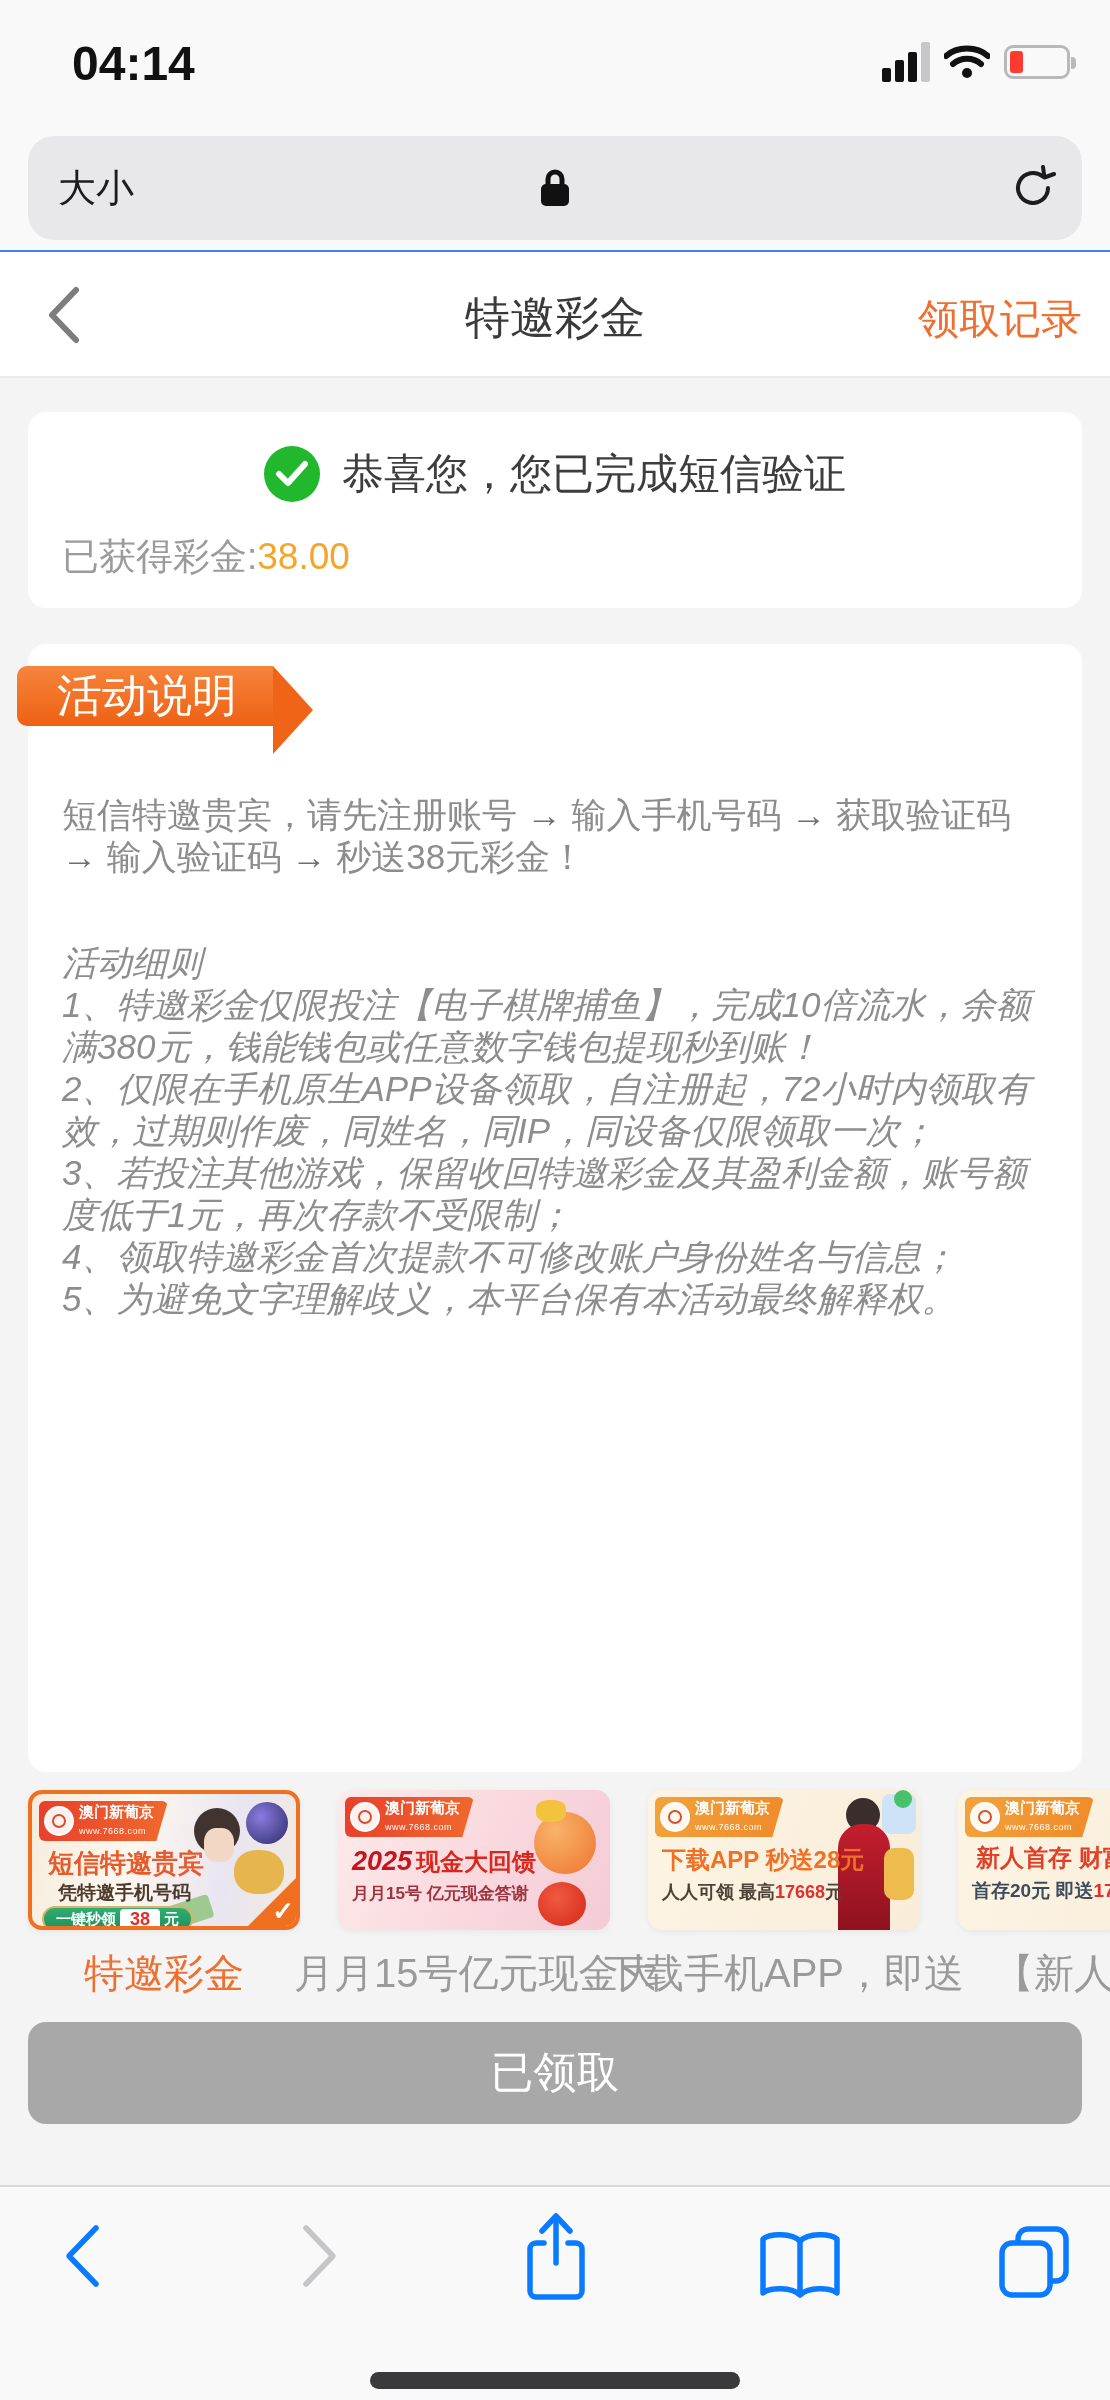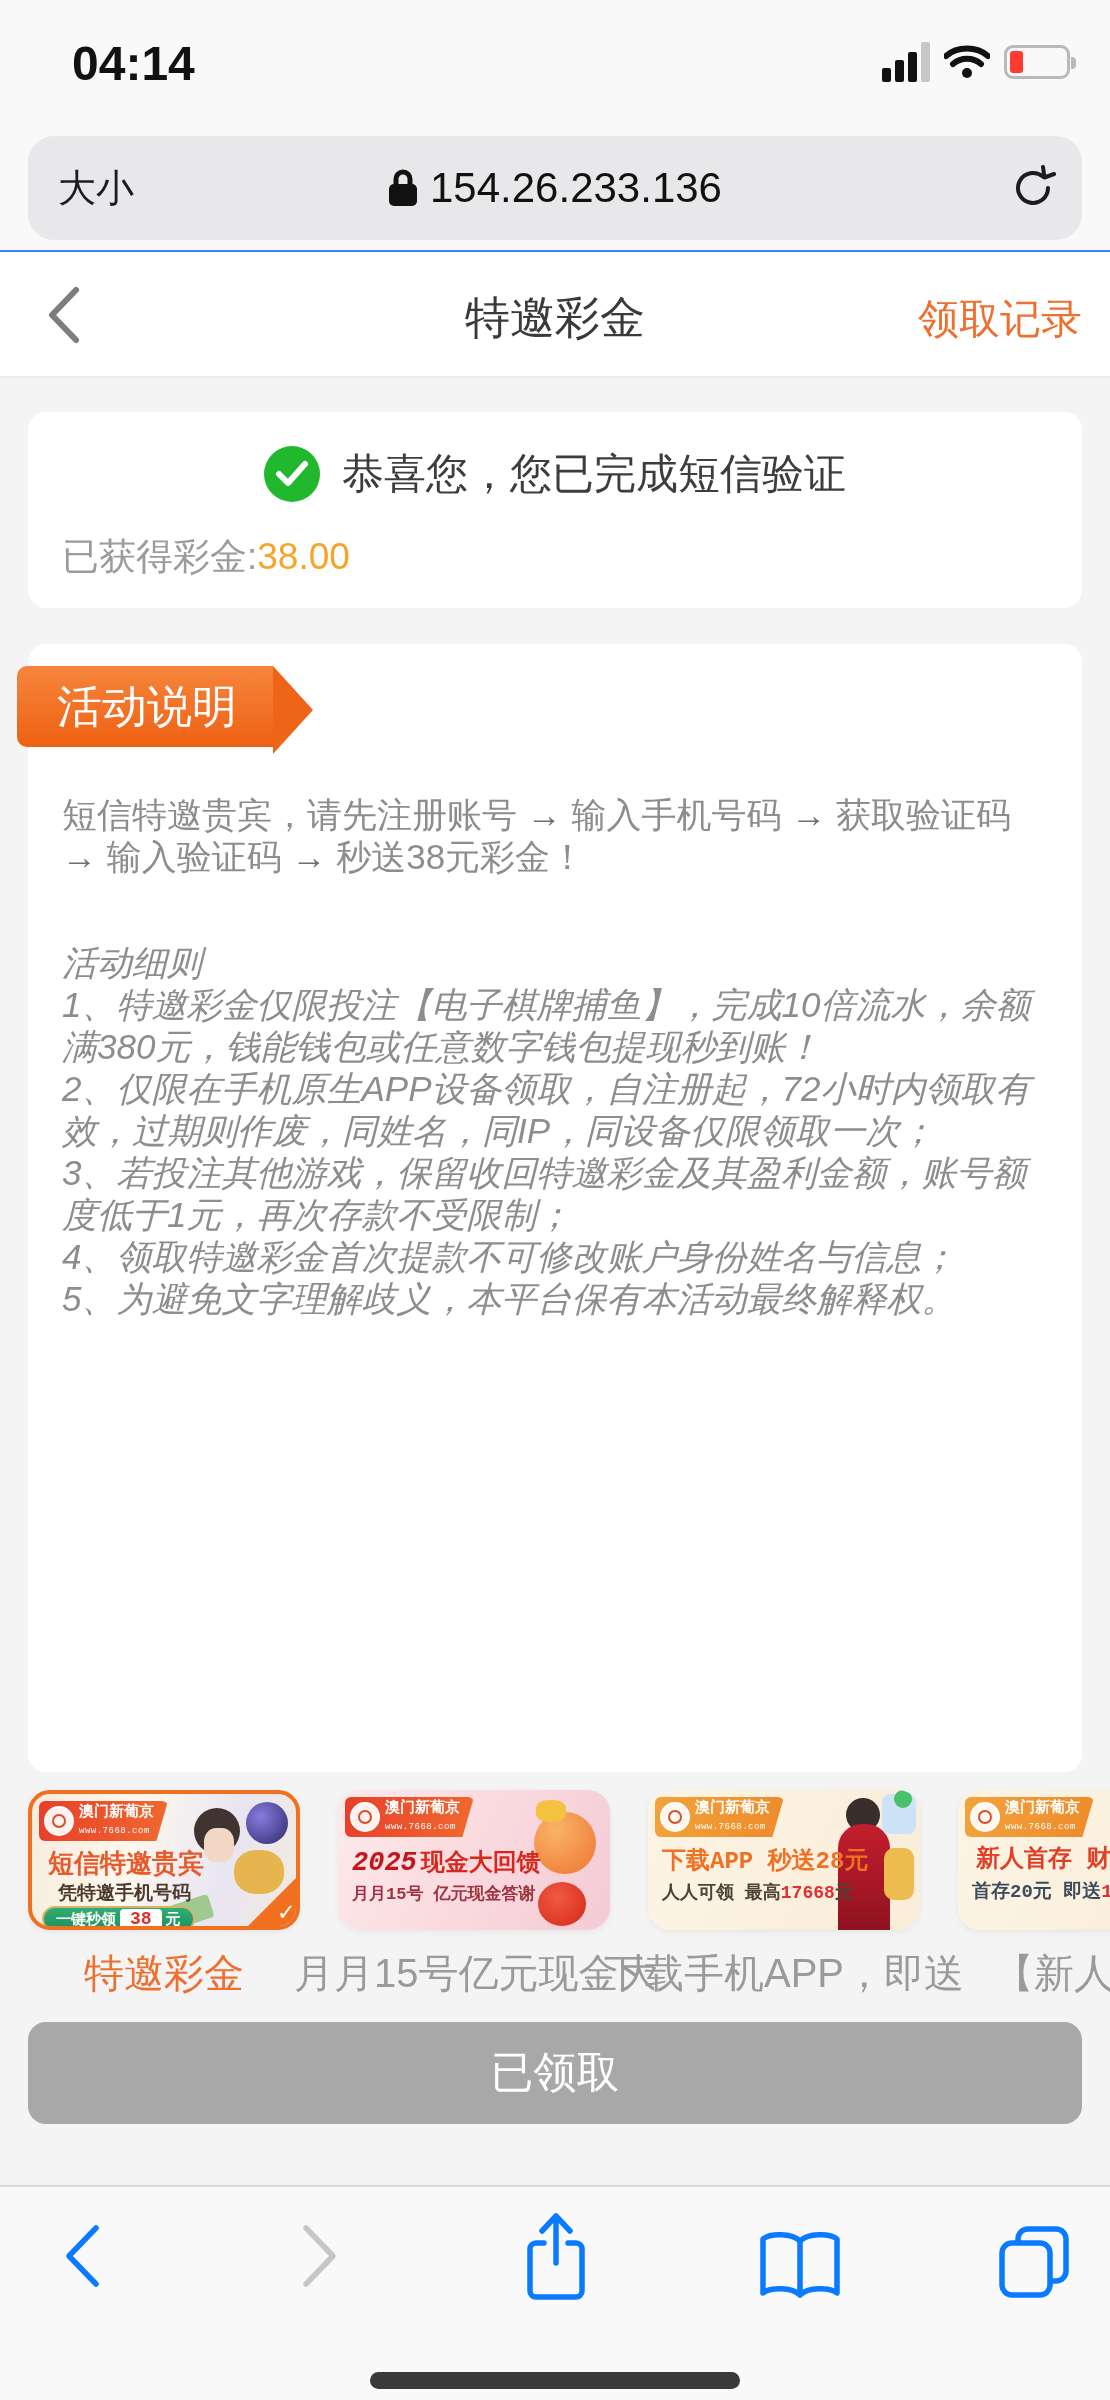--- a/index.html
+++ b/index.html
@@ -43,37 +43,37 @@
   .success-row { display:flex; align-items:center; justify-content:center; gap:22px; padding-top:34px; }
   .okcircle { width:56px; height:56px; border-radius:50%; background:#22b82e; display:flex;
               align-items:center; justify-content:center; flex:0 0 auto; }
   .success-msg { font-size:42px; color:#3d3d3d; font-weight:500; }
   .bonus-line { margin:30px 0 0 34px; font-size:37px; }
   .bonus-label { color:#9b9b9b; }
   .bonus-value { color:#f5a62a; }
 
   
   .activity-card { position:absolute; top:644px; left:28px; right:28px; height:1128px; }
-  .ribbon { position:absolute; top:22px; left:-11px; height:81px; display:flex; align-items:center;
+  .ribbon { position:absolute; top:22px; left:-11px; height:60px; display:flex; align-items:center;
             padding:0 36px 0 40px; background:linear-gradient(180deg,#f6853c,#ee6113);
             border-radius:10px 0 0 10px; color:#fff; font-size:45px;justify-content:center; }
   .ribbon:after { content:""; position:absolute; left:100%; top:0;
                   border-top:44px solid transparent; border-bottom:44px solid transparent;
                   border-left:40px solid #ef6417; }
   .activity-body { position:absolute; top:150px; left:34px; right:30px; font-size:35px;
                    line-height:42px; color:#8d8d8d; }
   .intro { margin-bottom:64px; }
   .arrow { color:#6f6f6f; font-weight:700; }
   .rules p { margin:0;font-style:italic; }
 
   
   .carousel { position:absolute; top:1790px; left:28px; display:flex; gap:38px; }
   .promo { width:272px; flex:0 0 auto; }
-  .pcard { position:relative; width:272px; height:140px; border-radius:22px; overflow:hidden;
-           box-shadow:0 2px 6px rgba(0,0,0,0.06);font-family:Liberation Mono, monospace; }
+  .pcard { position:relative; width:272px; height:140px; border-radius:14px; overflow:hidden;
+           box-shadow:0 2px 6px rgba(0,0,0,0.06); }
   .pcard.sel { border:4px solid #f0701f; }
   .bg1 { background:linear-gradient(105deg,#f6ecdc,#fdf7ee 38%,#e9e5f1 72%,#f2ebdf); }
   .bg2 { background:linear-gradient(115deg,#fdeaea,#f9d8de 55%,#f4cbd6); }
   .bg3 { background:linear-gradient(115deg,#fdf4e4,#f9edd9); }
   .logo-ribbon { position:absolute; top:7px; left:7px; height:40px; display:flex; align-items:center;
                  gap:5px; padding:0 14px 0 5px; border-radius:6px;
                  clip-path:polygon(0 0,100% 0,91% 100%,0 100%); color:#fff; }
   .lr-red { background:linear-gradient(100deg,#e83f2b,#f06a2e); }
   .lr-org { background:linear-gradient(100deg,#f2a33c,#ef8a2a); }
   .medal { width:30px; height:30px; border-radius:50%; border:2px solid #fff; background:rgba(255,255,255,.92);
@@ -143,21 +143,20 @@
   </div>
 
   <div class="urlzone">
     <div class="urlpill">
       <div class="textsize">大小</div>
       <div class="urlmid">
         <svg width="30" height="40" viewBox="0 0 30 40">
           <rect x="1" y="16" width="28" height="22" rx="5" fill="#111"></rect>
           <path d="M8 16 V11 a7 7 0 0 1 14 0 V16" fill="none" stroke="#111" stroke-width="5"></path>
         </svg>
-        <span>154.26.233.136</span>
       </div>
       <svg class="reload" viewBox="0 0 46 46">
         <path d="M38 23 a15 15 0 1 1 -5.2-11.4" fill="none" stroke="#1c1c1e" stroke-width="4" stroke-linecap="round"></path>
         <path d="M33 2 L34.5 12.5 L44 9" fill="none" stroke="#1c1c1e" stroke-width="4" stroke-linecap="round" stroke-linejoin="round"></path>
       </svg>
     </div>
   </div>
 
   <div class="pagehead">
     <svg class="backchev" viewBox="0 0 34 58">

